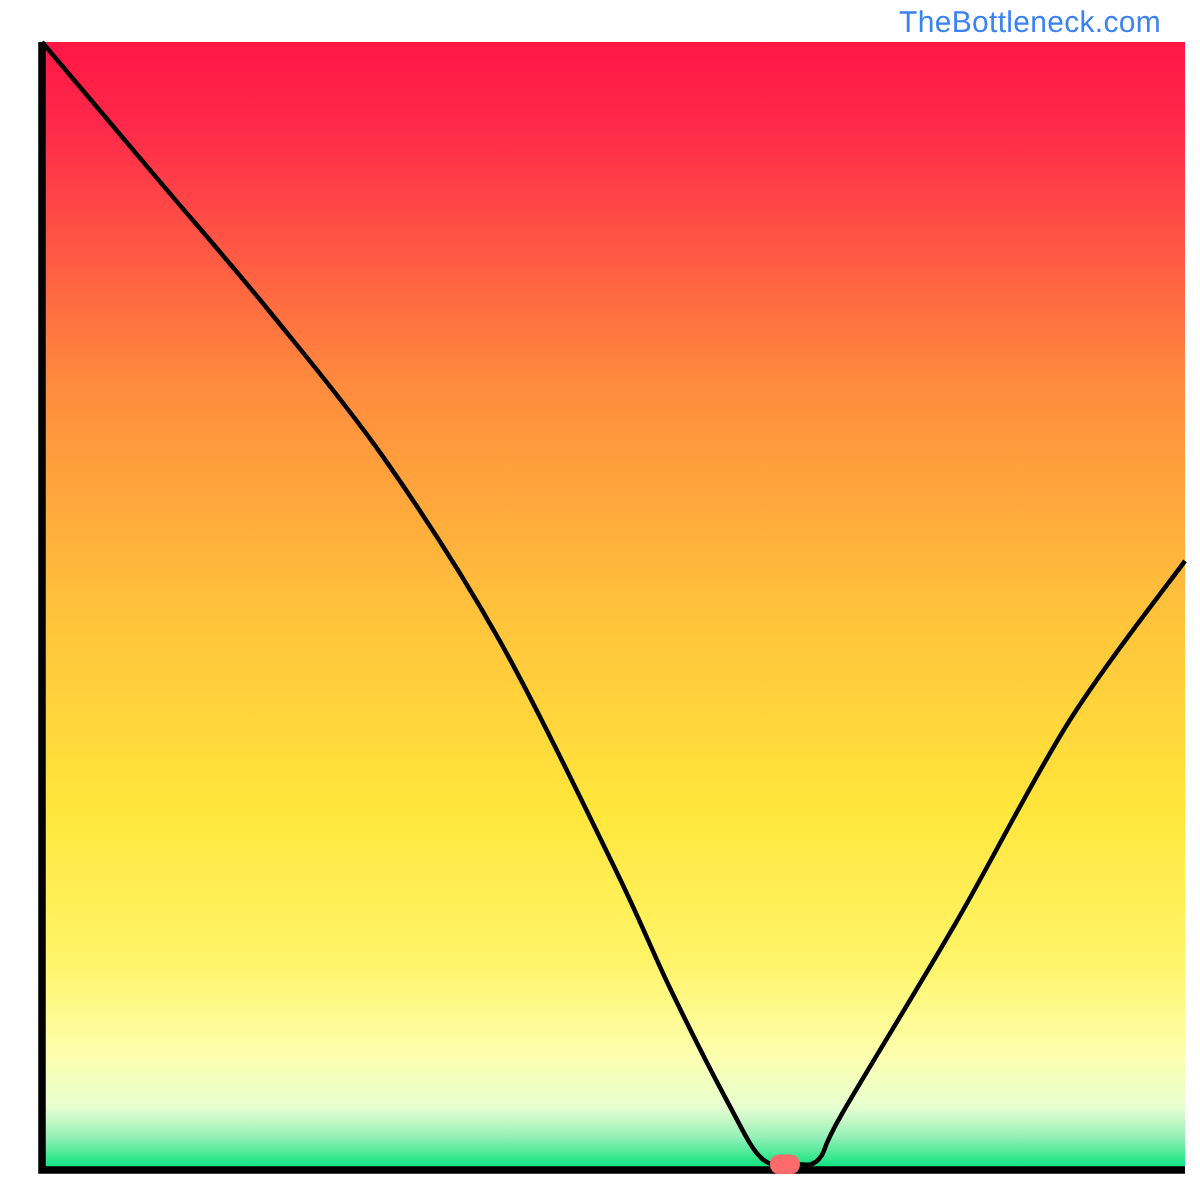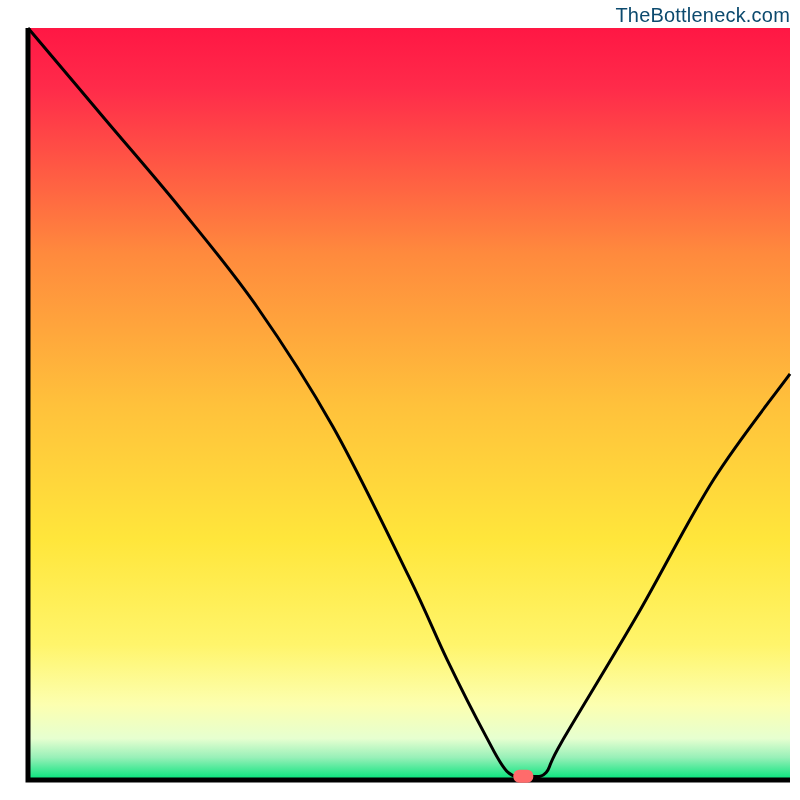--- a/index.html
+++ b/index.html
@@ -11,24 +11,24 @@
     font-family: Arial, Helvetica, sans-serif;
   }
   .container {
     position: relative;
     width: 800px;
     height: 800px;
   }
   .watermark {
     position: absolute;
     top: 4px;
-    right: 10px;
+    right: 26px;
     font-size: 20px;
     font-weight: 500;
-    color: #0c4a6e;
+    color: #3b82f6;
     letter-spacing: 0.2px;
   }
   svg {
     display: block;
   }
 </style>
 </head>
 <body>
 <div class="container">
 

